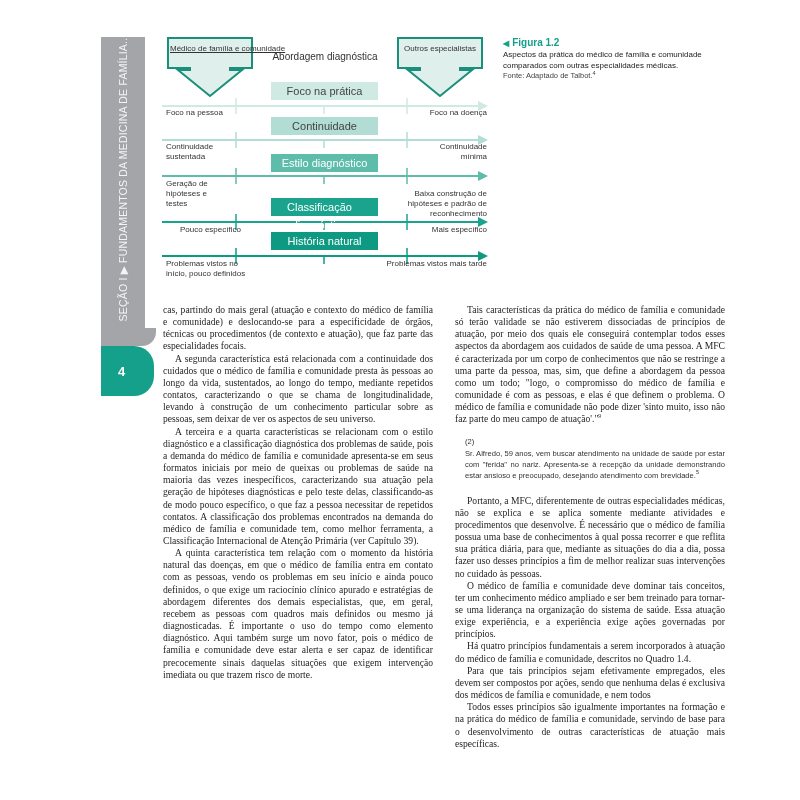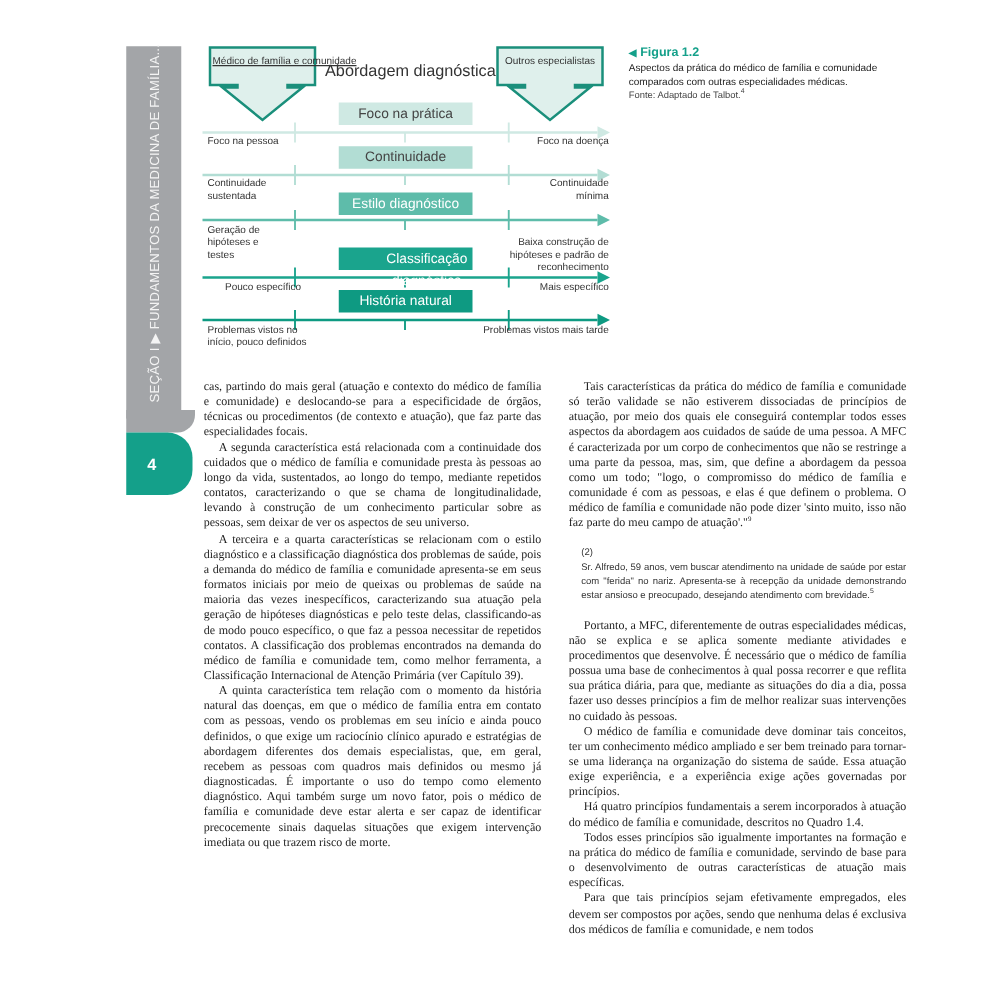--- a/index.html
+++ b/index.html
@@ -118,27 +118,27 @@
       <line x1="247" y1="180" x2="247" y2="196" stroke="#1aa48d" stroke-width="1.5"></line>
       <rect x="111" y="198" width="107" height="18" fill="#0e9a82"></rect>
       <line x1="2" y1="222" x2="318" y2="222" stroke="#0e9a82" stroke-width="2"></line>
       <polygon points="318,217 328,222 318,227" fill="#0e9a82"></polygon>
       <line x1="76" y1="214" x2="76" y2="230" stroke="#0e9a82" stroke-width="1.5"></line>
       <line x1="164" y1="222" x2="164" y2="230" stroke="#0e9a82" stroke-width="1.5"></line>
       <line x1="247" y1="214" x2="247" y2="230" stroke="#0e9a82" stroke-width="1.5"></line>
     </svg>
 
   <div class="fig-text center" style="left:10px;top:10px;width:80px;text-decoration:underline;">Médico de família e comunidade</div>
-  <div class="fig-text center" style="left:100px;top:18px;width:130px;font-size:13px;">Abordagem diagnóstica</div>
+  <div class="fig-text center" style="left:100px;top:18px;width:130px;font-size:10px;">Abordagem diagnóstica</div>
   <div class="fig-text center" style="left:240px;top:10px;width:80px;">Outros especialistas</div>
 
   <div class="bar-label" style="left:111px;top:48px;width:107px;color:#444;">Foco na prática</div>
   <div class="bar-label" style="left:111px;top:83px;width:107px;color:#444;">Continuidade</div>
   <div class="bar-label" style="left:111px;top:120px;width:107px;color:#fff;">Estilo diagnóstico</div>
-  <div class="bar-label" style="left:111px;top:164px;width:97px;color:#fff;margin-left:22px;">Classificação diagnóstica</div>
+  <div class="bar-label" style="left:111px;top:164px;width:97px;color:#fff;">Classificação diagnóstica</div>
   <div class="bar-label" style="left:111px;top:198px;width:107px;color:#fff;">História natural</div>
 
   <div class="fig-text" style="left:6px;top:74px;">Foco na pessoa</div>
   <div class="fig-text" style="left:6px;top:108px;width:60px;white-space:normal;">Continuidade sustentada</div>
   <div class="fig-text" style="left:6px;top:145px;width:60px;white-space:normal;">Geração de hipóteses e testes</div>
   <div class="fig-text" style="left:20px;top:191px;">Pouco específico</div>
   <div class="fig-text" style="left:6px;top:225px;width:86px;white-space:normal;">Problemas vistos no início, pouco definidos</div>
 
   <div class="fig-text right" style="left:240px;top:74px;width:87px;">Foco na doença</div>
   <div class="fig-text right" style="left:260px;top:108px;width:67px;white-space:normal;">Continuidade mínima</div>
@@ -164,15 +164,15 @@
 
 <div class="col col-right">
   <p><span>Tais características da prática do médico de família e comunidade só terão validade se não estiverem dissociadas de princípios de atuação, por meio dos quais ele conseguirá contemplar todos esses aspectos da abordagem aos cuidados de saúde de uma pessoa. A MFC é caracterizada por um corpo de conhecimentos que não se restringe a uma parte da pessoa, mas, sim, que define a abordagem da pessoa como um todo; "logo, o compromisso do médico de família e comunidade é com as pessoas, e elas é que definem o problema. O médico de família e comunidade não pode dizer 'sinto muito, isso não faz parte do meu campo de atuação'."</span><sup>9</sup></p>
   <div class="case-box">
     <span class="case-num">(2)</span>
     <span>Sr. Alfredo, 59 anos, vem buscar atendimento na unidade de saúde por estar com "ferida" no nariz. Apresenta-se à recepção da unidade demonstrando estar ansioso e preocupado, desejando atendimento com brevidade.</span><sup>5</sup>
   </div>
   <p>Portanto, a MFC, diferentemente de outras especialidades médicas, não se explica e se aplica somente mediante atividades e procedimentos que desenvolve. É necessário que o médico de família possua uma base de conhecimentos à qual possa recorrer e que reflita sua prática diária, para que, mediante as situações do dia a dia, possa fazer uso desses princípios a fim de melhor realizar suas intervenções no cuidado às pessoas.</p>
   <p>O médico de família e comunidade deve dominar tais conceitos, ter um conhecimento médico ampliado e ser bem treinado para tornar-se uma liderança na organização do sistema de saúde. Essa atuação exige experiência, e a experiência exige ações governadas por princípios.</p>
   <p>Há quatro princípios fundamentais a serem incorporados à atuação do médico de família e comunidade, descritos no Quadro 1.4.</p>
+  <p>Para que tais princípios sejam efetivamente empregados, eles devem ser compostos por ações, sendo que nenhuma delas é exclusiva dos médicos de família e comunidade, e nem todos</p>
   <p>Todos esses princípios são igualmente importantes na formação e na prática do médico de família e comunidade, servindo de base para o desenvolvimento de outras características de atuação mais específicas.</p>
-  <p>Para que tais princípios sejam efetivamente empregados, eles devem ser compostos por ações, sendo que nenhuma delas é exclusiva dos médicos de família e comunidade, e nem todos</p>
 </div>
 
 </body></html>

